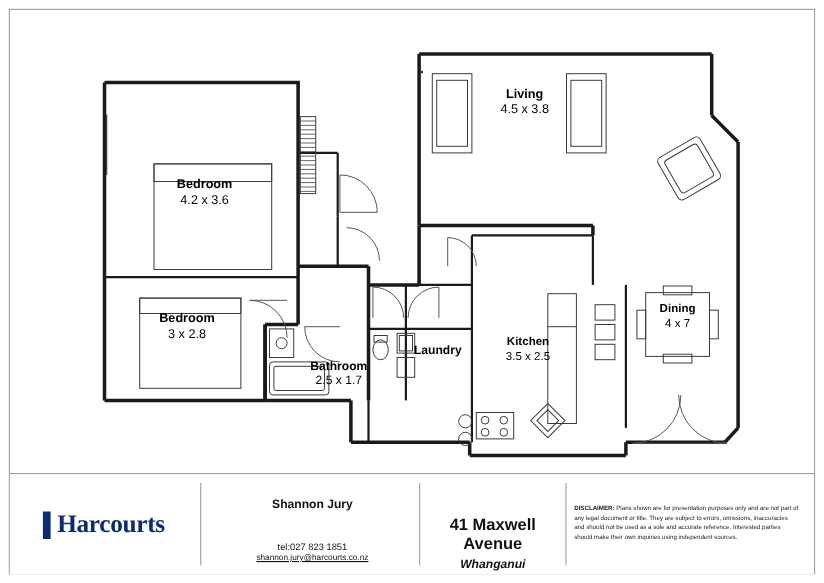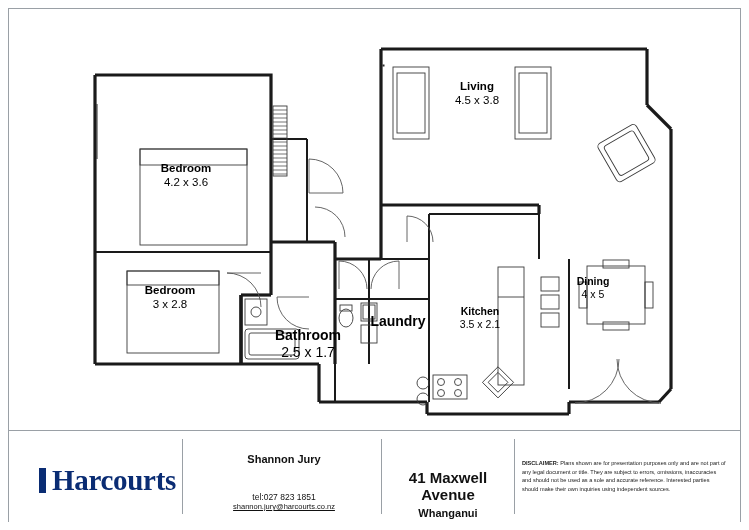--- a/index.html
+++ b/index.html
@@ -37,21 +37,21 @@
     position: absolute;
     text-align: center;
     font-family: "Liberation Sans", sans-serif;
     color: #000;
     line-height: 1.22;
     white-space: nowrap;
   }
   .room-label .name { font-weight: bold; }
   .room-label.sz-lg { font-size: 11.5px; }
   .room-label.sz-md { font-size: 10.5px; }
-  .room-label.sz-sm { font-size: 14px; }
+  .room-label.sz-sm { font-size: 11px; }
 
   
   #footer {
     position: absolute;
     left: 9px; top: 430px;
     width: 731px; height: 92px;
     border-top: 1px solid #9aa0a6;
     background: #fff;
   }
   .vdiv {
@@ -69,21 +69,21 @@
     display: flex; align-items: center;
   }
   #brand-bar {
     width: 7px; height: 25px;
     background: #0a2c73;
     margin-right: 6px;
   }
   #brand-text {
     font-family: "Liberation Serif", serif;
     font-weight: bold;
-    font-size: 29px;
+    font-size: 23px;
     color: #0a2c73;
     letter-spacing: -0.3px;
   }
 
   #agent {
     position: absolute;
     left: 180px; top: 22px;
     width: 190px;
     text-align: center;
     color: #111;
@@ -92,21 +92,21 @@
   #agent .agent-phone { font-size: 8.5px; }
   #agent .agent-email { font-size: 7.5px; text-decoration: underline; }
 
   #address {
     position: absolute;
     left: 374px; top: 38px;
     width: 130px;
     text-align: center;
   }
   #address .addr-line1 { font-size: 15px; font-weight: bold; margin-bottom: 4px; }
-  #address .addr-line2 { font-size: 11px; font-weight: bold; }
+  #address .addr-line2 { font-size: 11px; font-weight: bold; font-style: italic; }
 
   #disclaimer {
     position: absolute;
     left: 513px; top: 28px;
     width: 205px;
     font-size: 5.6px;
     line-height: 1.55;
     color: #222;
   }
   #disclaimer b { font-weight: bold; }
@@ -332,27 +332,27 @@
       <div class="dims">4.5 x 3.8</div>
     </div>
     <div class="room-label sz-lg" style="left:127px; top:152px; width:100px;">
       <div class="name">Bedroom</div>
       <div class="dims">4.2 x 3.6</div>
     </div>
     <div class="room-label sz-lg" style="left:111px; top:274px; width:100px;">
       <div class="name">Bedroom</div>
       <div class="dims">3 x 2.8</div>
     </div>
-    <div class="room-label sz-md" style="left:544px; top:266px; width:80px;">
+    <div class="room-label sz-md" style="left:567px; top:266px; width:80px;">
       <div class="name">Dining</div>
-      <div class="dims">4 x 5</div>
+      <div class="dims">4 x 7</div>
     </div>
     <div class="room-label sz-md" style="left:426px; top:296px; width:90px;">
       <div class="name">Kitchen</div>
-      <div class="dims">3.5 x 2.1</div>
+      <div class="dims">3.5 x 2.5</div>
     </div>
     <div class="room-label sz-sm" style="left:354px; top:304px; width:70px;">
       <div class="name">Laundry</div>
     </div>
     <div class="room-label sz-sm" style="left:259px; top:318px; width:80px;">
       <div class="name">Bathroom</div>
       <div class="dims">2.5 x 1.7</div>
     </div>
   </div>
 

